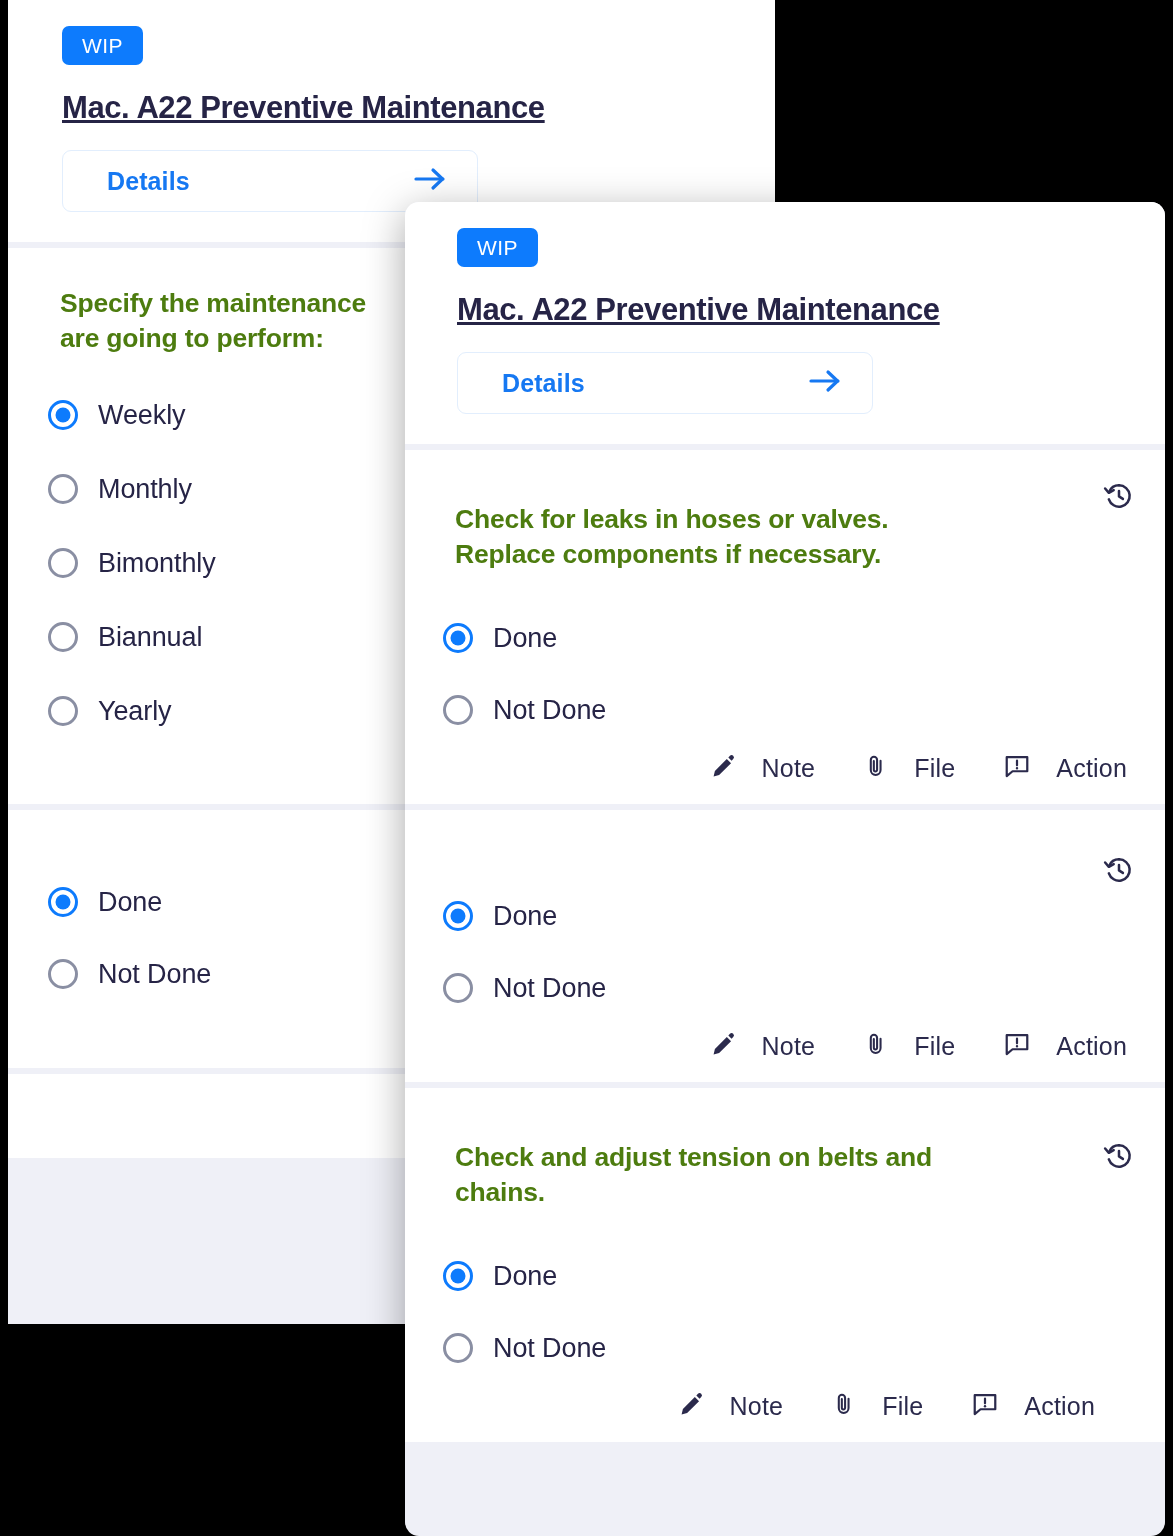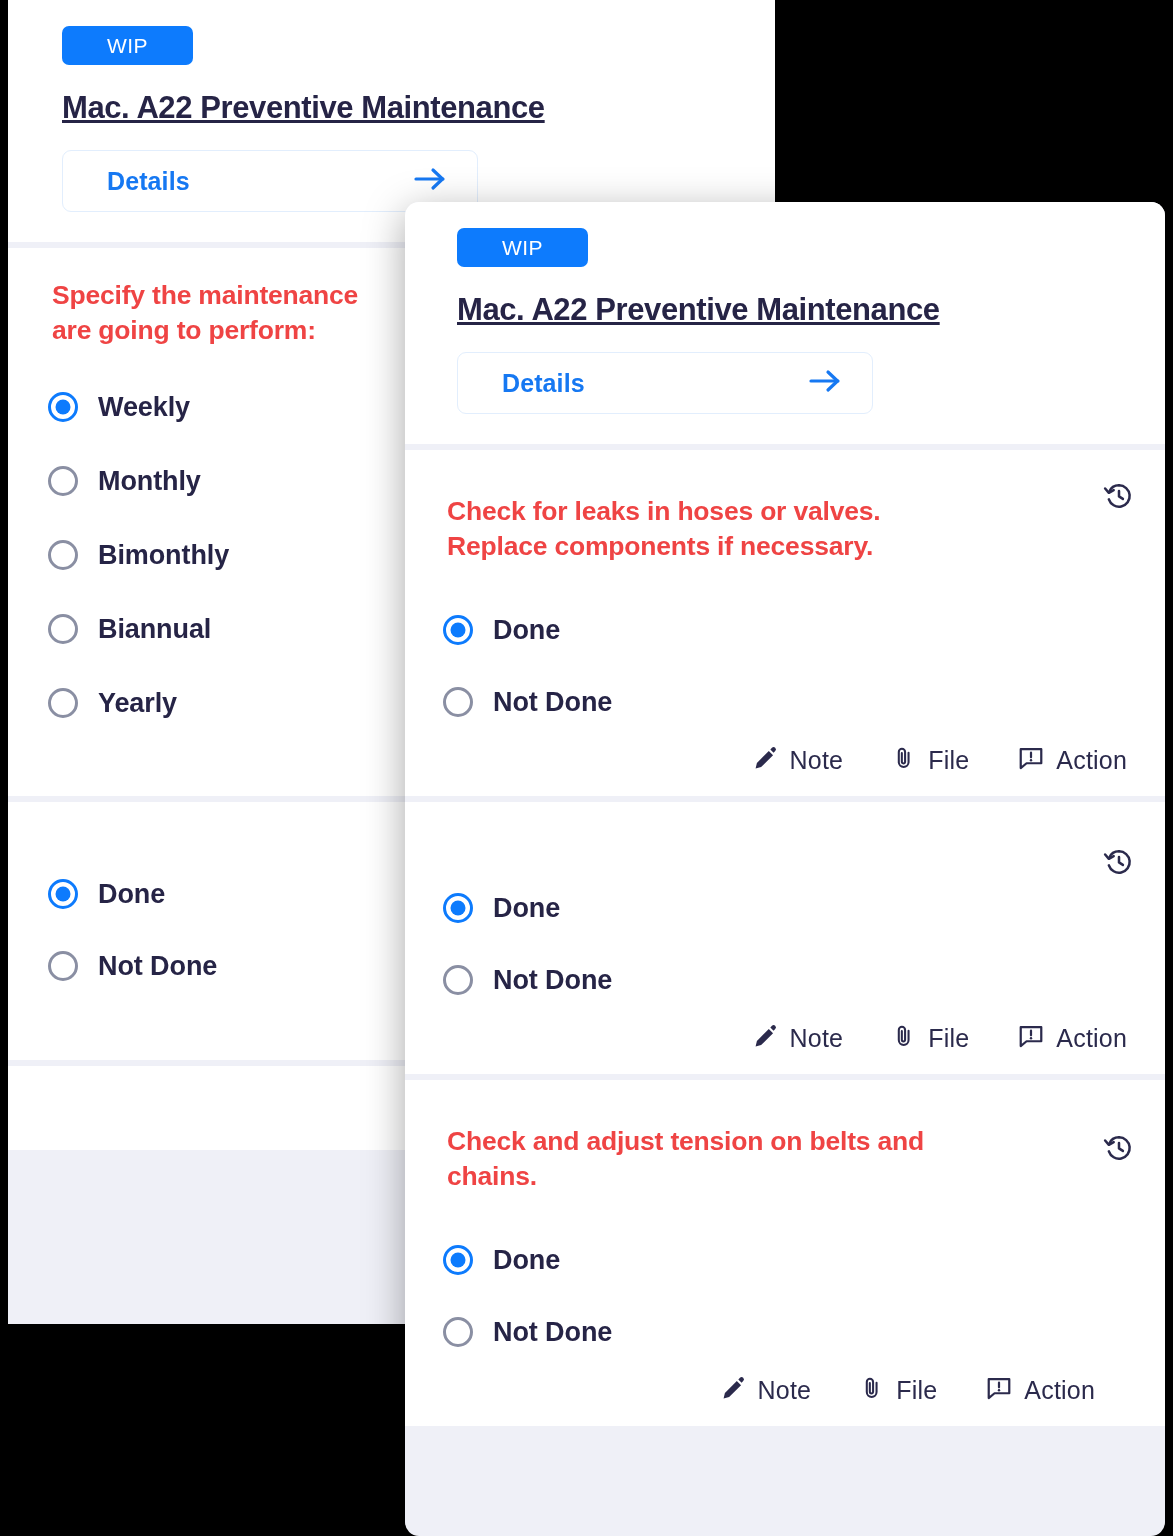--- a/index.html
+++ b/index.html
@@ -62,21 +62,21 @@
   .header-block.back { padding-left: 54px; }
   .header-block.front { padding-left: 52px; }
 
   .badge {
     display: inline-block;
     background: #0d7bfd;
     color: #ffffff;
     font-size: 21px;
     letter-spacing: 0.4px;
     font-weight: 400;
-    padding: 9px 45px;
+    padding: 9px 20px;
     border-radius: 7px;
     line-height: 1;
   }
 
   .card-title {
     margin: 24px 0 0 0;
     font-size: 31px;
     font-weight: 700;
     color: #262446;
     letter-spacing: -0.4px;
@@ -109,40 +109,39 @@
   
   .qblock {
     padding: 26px 30px 22px 40px;
     position: relative;
   }
   .qblock.front { padding: 40px 30px 20px 38px; }
 
   .qtext {
     font-size: 26.5px;
     font-weight: 700;
-    color: #ef4444;
+    color: #4d7c0f;
     line-height: 1.32;
     letter-spacing: -0.2px;
-    margin: 4px;
+    margin: 12px;
     white-space: pre-line;
   }
   .qtext.wide { padding-right: 62px; }
 
   .history-icon {
     position: absolute;
     right: 30px;
     top: 30px;
   }
   .history-icon.lowered { top: 44px; }
   .history-icon.lowered2 { top: 52px; }
 
   
   .options {
     margin-top: 22px;
-    font-weight: bold;
   }
   .opt {
     display: flex;
     align-items: center;
     gap: 20px;
     height: 56px;
     cursor: pointer;
   }
   .opt.tall { height: 88px; }
   .opt.med { height: 74px; }
@@ -185,21 +184,21 @@
     align-items: center;
     gap: 48px;
     padding-right: 8px;
     margin-top: 14px;
   }
   .actionbar.tight { margin-top: 4px; }
 
   .act {
     display: flex;
     align-items: center;
-    gap: 11px;
+    gap: 25px;
     cursor: pointer;
   }
   .act .t {
     font-size: 25px;
     color: #2b2a4c;
     letter-spacing: 0.2px;
   }
 
   .spacer-section {
     background: #ffffff;

